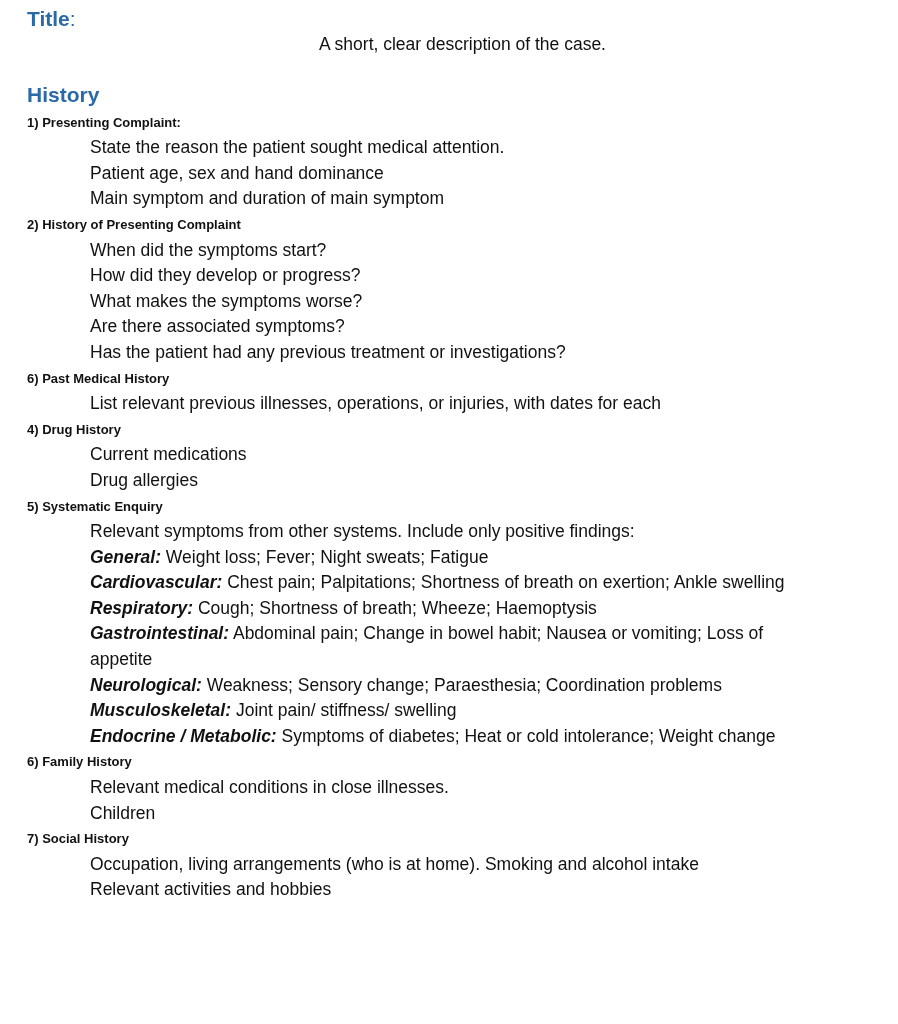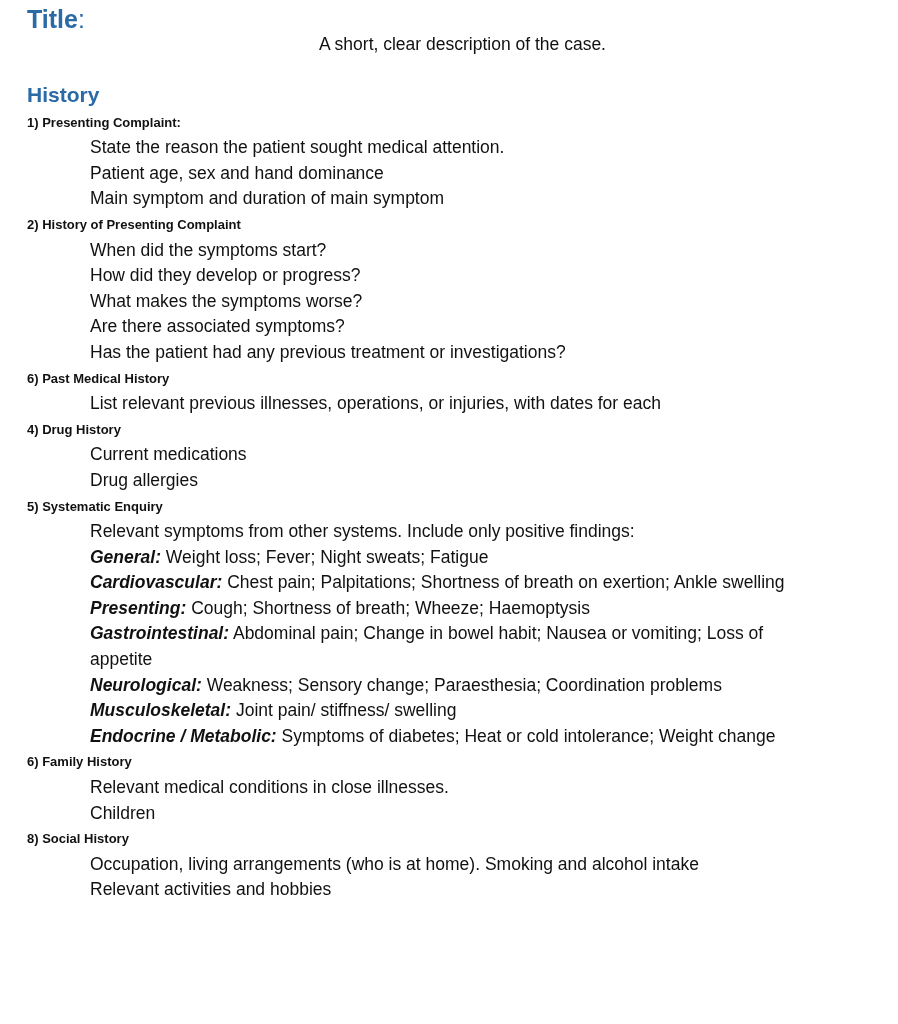--- a/index.html
+++ b/index.html
@@ -1,18 +1,18 @@
 <!DOCTYPE html>
 <html><head>
 <meta charset="utf-8">
 <style>
   html, body { margin: 0; padding: 0; background: #ffffff; }
   body { width: 898px; height: 1024px; overflow: hidden; font-family: "Liberation Sans", sans-serif; color: #111111; }
   .page { position: relative; padding: 6px 0 0 27px; }
-  .h-title { font-size: 25px; color: #2a6aa6; font-weight: bold; height: 26px; line-height: 26px; }
+  .h-title { font-size: 21px; color: #2a6aa6; font-weight: bold; height: 26px; line-height: 26px; }
   .h-title .colon { font-weight: normal; }
   .line { font-size: 17.5px; line-height: 25.6px; height: 25.6px; white-space: nowrap; text-align: center; }
   .spacer { height: 22px; }
   .h-section { font-size: 21px; color: #2a6aa6; font-weight: bold; height: 30px; line-height: 30px; }
   .sub { font-size: 13px; font-weight: bold; line-height: 25.6px; height: 25.6px; }
   .ind { padding-left: 63px; font-size: 17.5px; line-height: 25.6px; white-space: nowrap; }
   .ind.wrap { white-space: normal; width: 740px; height: auto; }
   .lbl { font-weight: bold; font-style: italic; }
 </style>
 </head>
@@ -49,31 +49,31 @@
     <div class="sub">4) Drug History</div>
     <div class="ind">Current medications</div>
     <div class="ind">Drug allergies</div>
   </div>
 
   <div>
     <div class="sub">5) Systematic Enquiry</div>
     <div class="ind">Relevant symptoms from other systems. Include only positive findings:</div>
     <div class="ind wrap"><span class="lbl">General:</span><span> Weight loss; Fever; Night sweats; Fatigue</span></div>
     <div class="ind wrap"><span class="lbl">Cardiovascular:</span><span> Chest pain; Palpitations; Shortness of breath on exertion; Ankle swelling</span></div>
-    <div class="ind wrap"><span class="lbl">Presenting:</span><span> Cough; Shortness of breath; Wheeze; Haemoptysis</span></div>
+    <div class="ind wrap"><span class="lbl">Respiratory:</span><span> Cough; Shortness of breath; Wheeze; Haemoptysis</span></div>
     <div class="ind wrap"><span class="lbl">Gastrointestinal:</span><span> Abdominal pain; Change in bowel habit; Nausea or vomiting; Loss of appetite</span></div>
     <div class="ind wrap"><span class="lbl">Neurological:</span><span> Weakness; Sensory change; Paraesthesia; Coordination problems</span></div>
     <div class="ind wrap"><span class="lbl">Musculoskeletal:</span><span> Joint pain/ stiffness/ swelling</span></div>
     <div class="ind wrap"><span class="lbl">Endocrine / Metabolic:</span><span> Symptoms of diabetes; Heat or cold intolerance; Weight change</span></div>
   </div>
 
   <div>
     <div class="sub">6) Family History</div>
     <div class="ind">Relevant medical conditions in close illnesses.</div>
     <div class="ind">Children</div>
   </div>
 
   <div>
-    <div class="sub">8) Social History</div>
+    <div class="sub">7) Social History</div>
     <div class="ind">Occupation, living arrangements (who is at home). Smoking and alcohol intake</div>
     <div class="ind">Relevant activities and hobbies</div>
   </div>
 </div>
 
 </body></html>

